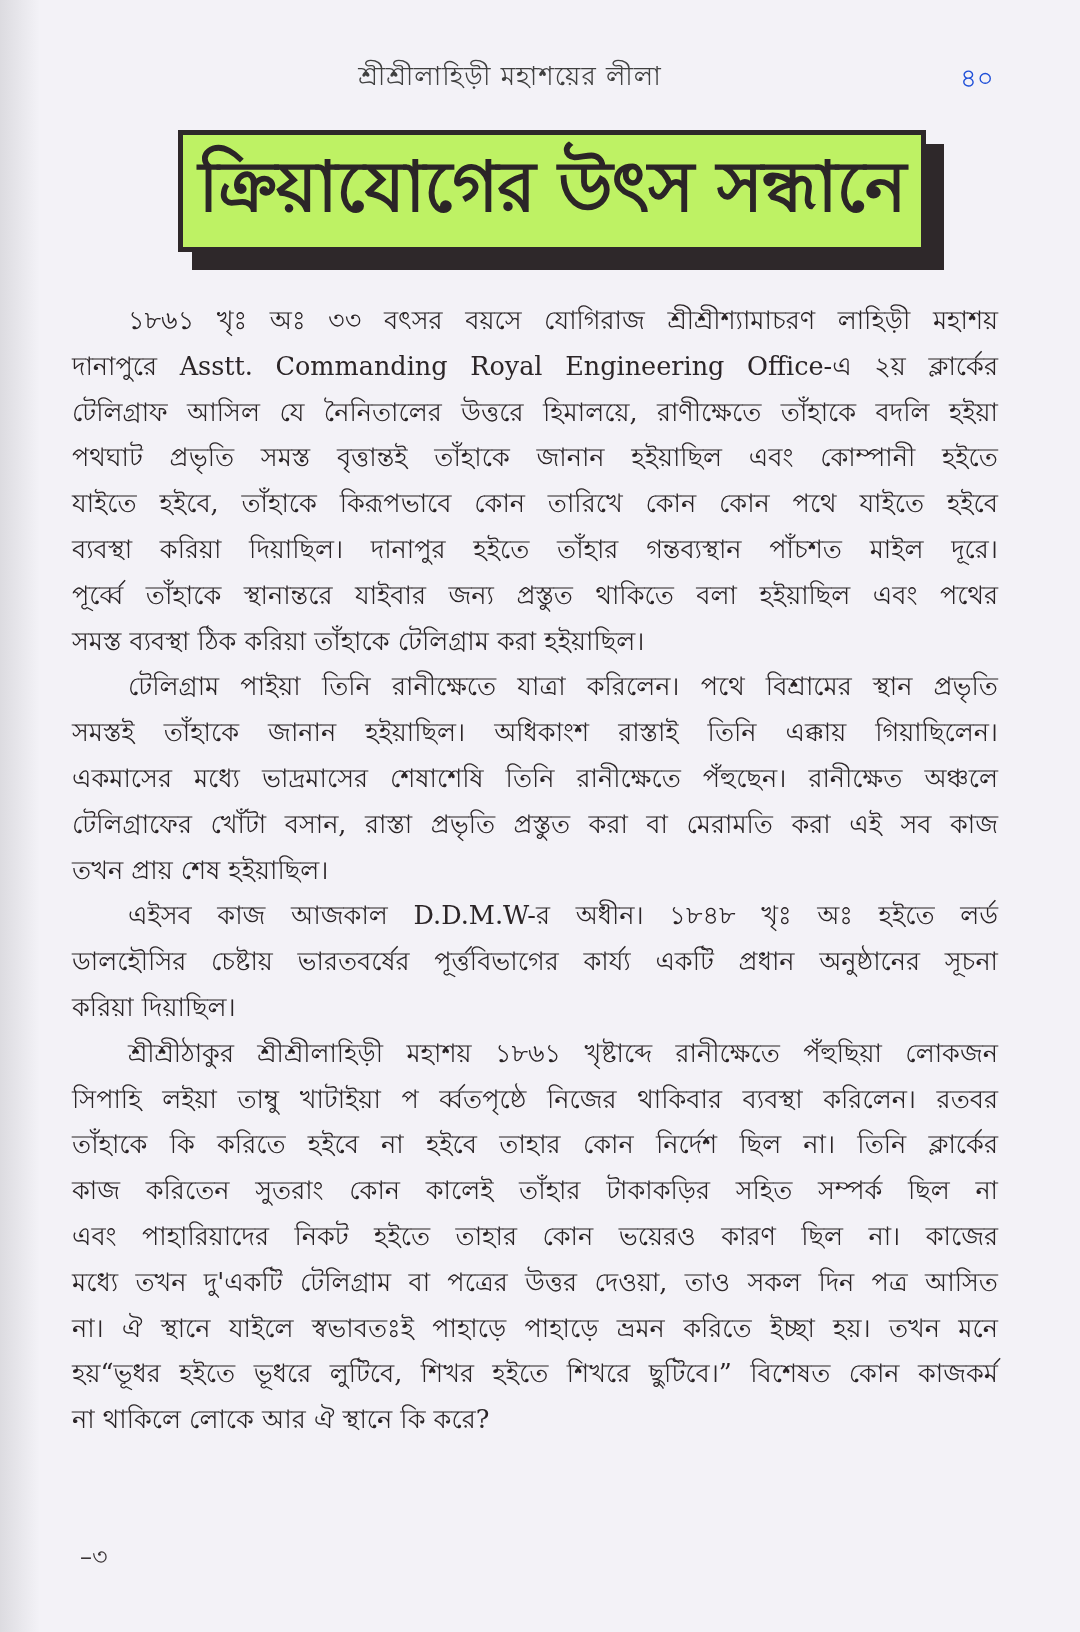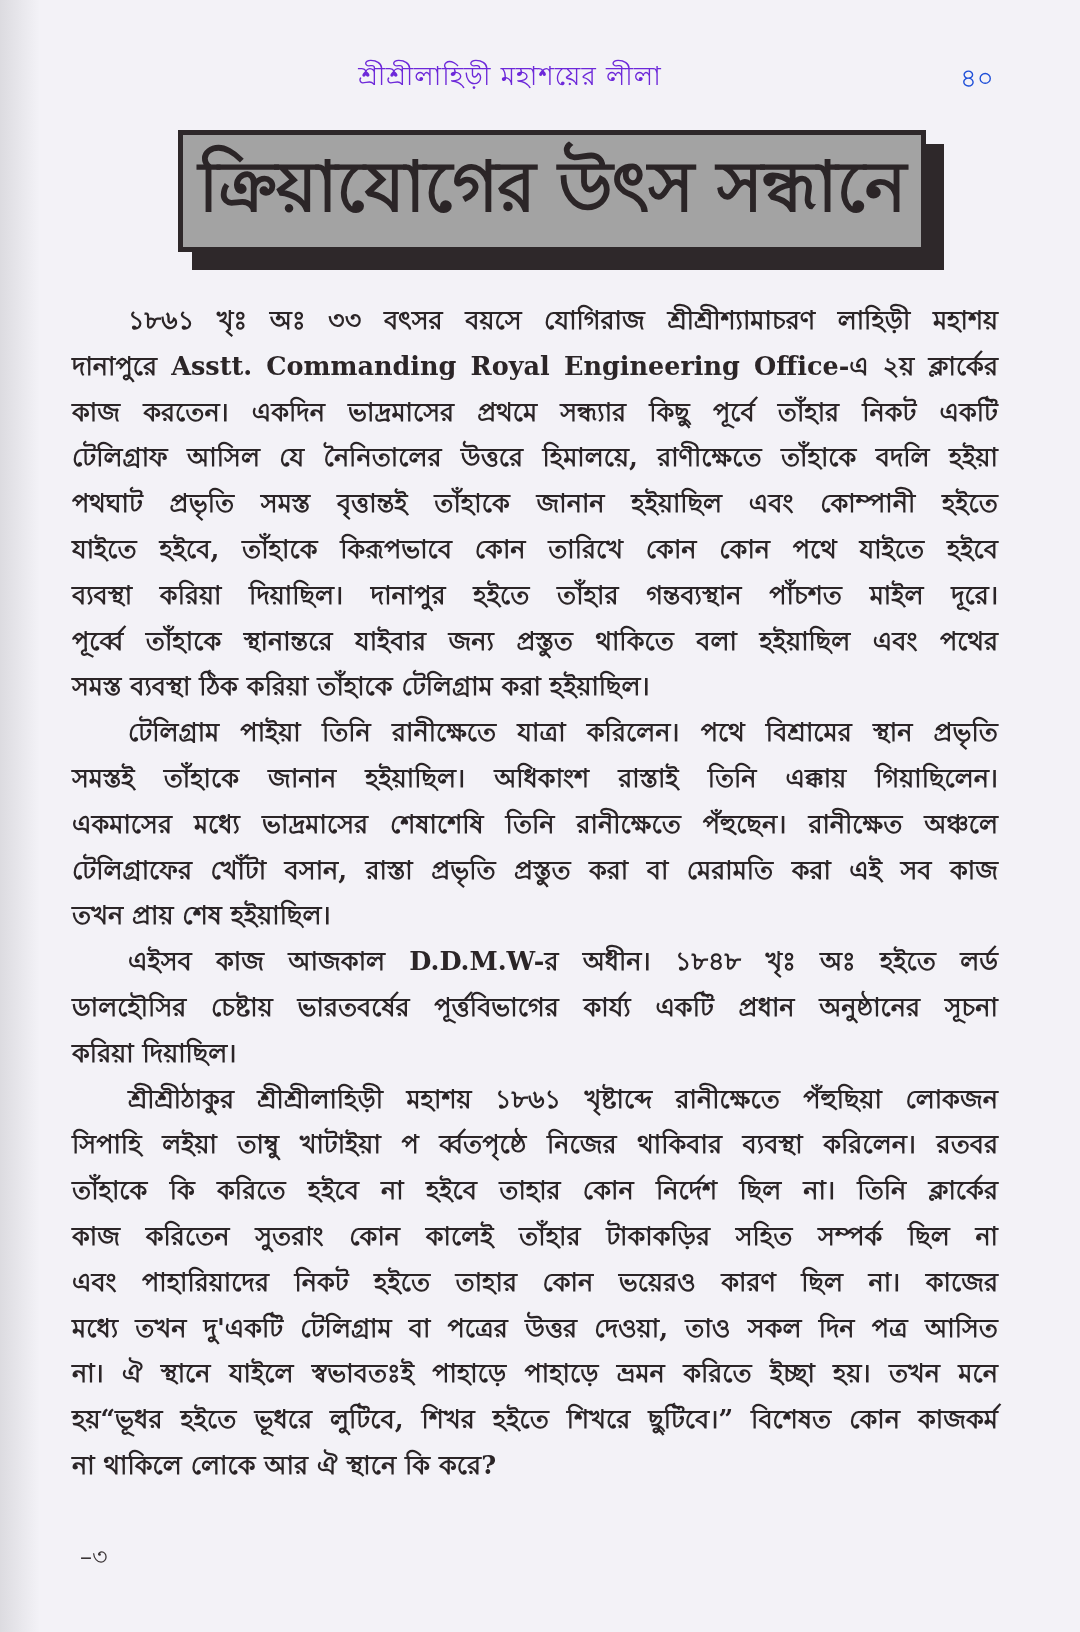--- a/index.html
+++ b/index.html
@@ -9,51 +9,51 @@
     position:relative;
     font-family: "DejaVu Serif", "Liberation Serif", serif;
     color:#2b2527;
   }
   .page-shade {
     position:absolute; left:0; top:0; width:40px; height:1632px;
     background:linear-gradient(to right, #dcdbe0, rgba(243,242,247,0));
   }
   .running-head {
     position:absolute; top:56px; left:330px; width:360px;
-    font-size:26px; color:#6d28d9; text-align:center; letter-spacing:1px;
+    font-size:26px; color:#404040; text-align:center; letter-spacing:1px;
   }
   .page-num-top {
     position:absolute; top:58px; left:960px; font-size:26px; color:#1d4ed8;
   }
   .title-wrap {
     position:absolute; left:178px; top:130px; width:752px; height:126px;
   }
   .title-shadow {
     position:absolute; left:14px; top:14px; width:752px; height:126px;
     background:#2e282a;
   }
   .title-box {
     position:absolute; left:0; top:0; width:738px; height:112px;
-    border:5px solid #2e282a; background:#a3a3a3;
+    border:5px solid #2e282a; background:#bef264;
     display:flex; align-items:center; justify-content:center;
   }
   .title-text {
     font-family: "DejaVu Sans", "Liberation Sans", sans-serif;
     font-size:70px; font-weight:bold; color:#2b2527; white-space:nowrap;
     letter-spacing:-1px;
   }
   .body-text {
     position:absolute; left:72px; top:298px; width:926px;
   }
   .para {
     margin:0; font-size:25.5px; line-height:45.8px;
     text-align:justify; text-align-last:left;
   }
   .para.indent { text-indent:56px; }
-  .line { display:block; white-space:nowrap; text-align-last:justify; text-align:justify;font-weight:bold; }
+  .line { display:block; white-space:nowrap; text-align-last:justify; text-align:justify; }
   .line.last { text-align-last:left; }
   .page-num-bottom {
     position:absolute; left:80px; top:1538px; font-size:24px; color:#3a3436;
   }
 </style>
 </head>
 <body>
 
 <div class="page-shade"></div>
 
@@ -64,21 +64,20 @@
   <div class="title-shadow"></div>
   <div class="title-box">
     <span class="title-text">ক্রিয়াযোগের উৎস সন্ধানে</span>
   </div>
 </div>
 
 <div class="body-text">
   <div class="para indent" style="text-indent: 0px;">
     <span class="line" style="padding-left: 56px;">১৮৬১ খৃঃ অঃ ৩৩ বৎসর বয়সে যোগিরাজ শ্রীশ্রীশ্যামাচরণ লাহিড়ী মহাশয়</span>
     <span class="line">দানাপুরে Asstt. Commanding Royal Engineering Office-এ ২য় ক্লার্কের</span>
-    <span class="line">কাজ করতেন। একদিন ভাদ্রমাসের প্রথমে সন্ধ্যার কিছু পূর্বে তাঁহার নিকট একটি</span>
     <span class="line">টেলিগ্রাফ আসিল যে নৈনিতালের উত্তরে হিমালয়ে, রাণীক্ষেতে তাঁহাকে বদলি হইয়া</span>
     <span class="line">পথঘাট প্রভৃতি সমস্ত বৃত্তান্তই তাঁহাকে জানান হইয়াছিল এবং কোম্পানী হইতে</span>
     <span class="line">যাইতে হইবে, তাঁহাকে কিরূপভাবে কোন তারিখে কোন কোন পথে যাইতে হইবে</span>
     <span class="line">ব্যবস্থা করিয়া দিয়াছিল। দানাপুর হইতে তাঁহার গন্তব্যস্থান পাঁচশত মাইল দূরে।</span>
     <span class="line">পূর্ব্বে তাঁহাকে স্থানান্তরে যাইবার জন্য প্রস্তুত থাকিতে বলা হইয়াছিল এবং পথের</span>
     <span class="line last">সমস্ত ব্যবস্থা ঠিক করিয়া তাঁহাকে  টেলিগ্রাম করা হইয়াছিল।</span>
   </div>
   <div class="para indent" style="text-indent: 0px;">
     <span class="line" style="padding-left: 56px;">টেলিগ্রাম পাইয়া তিনি রানীক্ষেতে যাত্রা করিলেন। পথে বিশ্রামের স্থান প্রভৃতি</span>
     <span class="line">সমস্তই তাঁহাকে জানান হইয়াছিল। অধিকাংশ রাস্তাই তিনি এক্কায় গিয়াছিলেন।</span>

